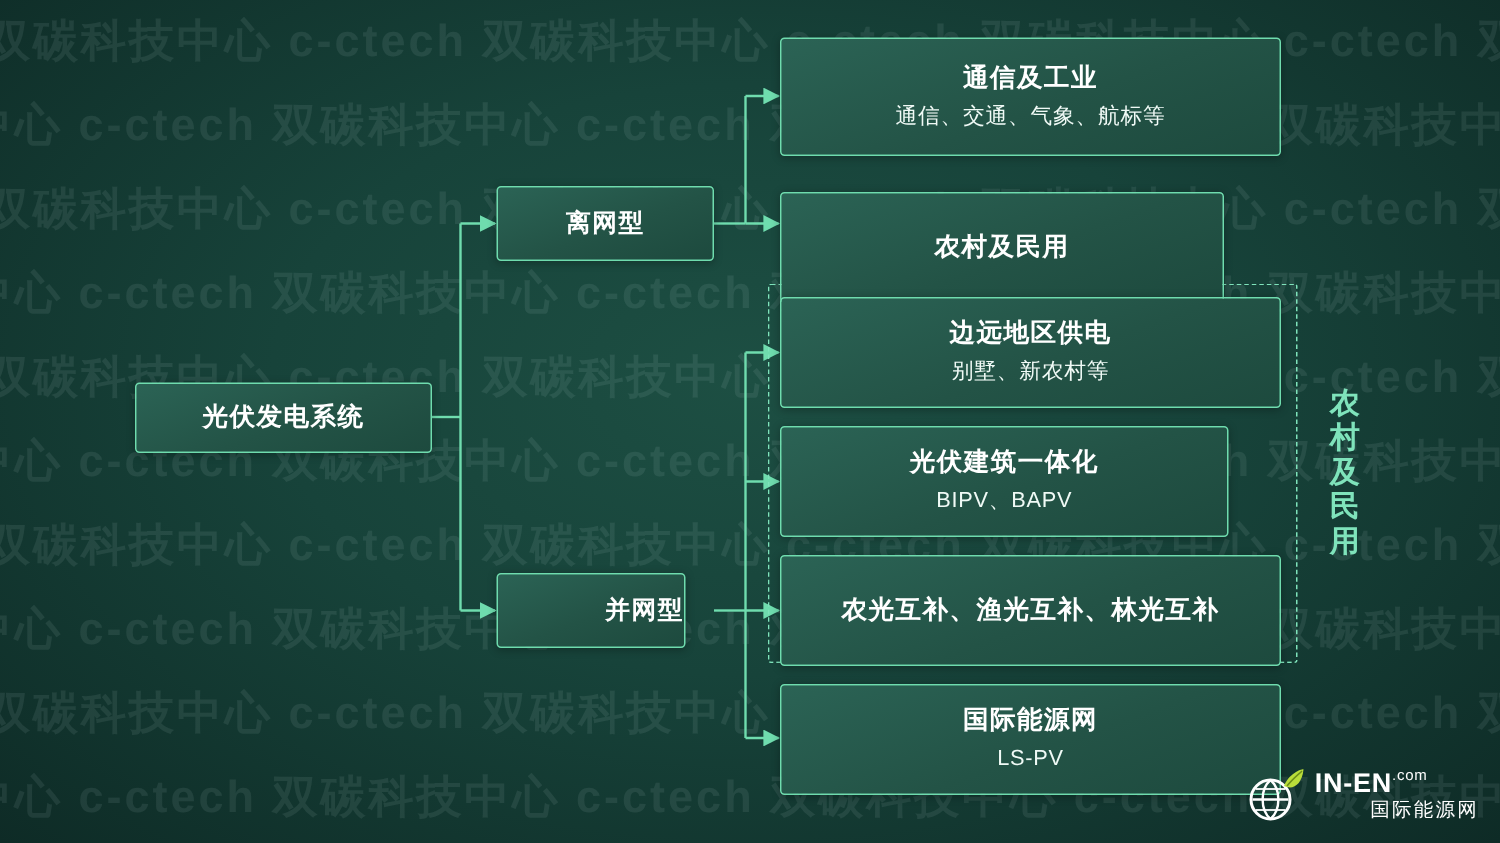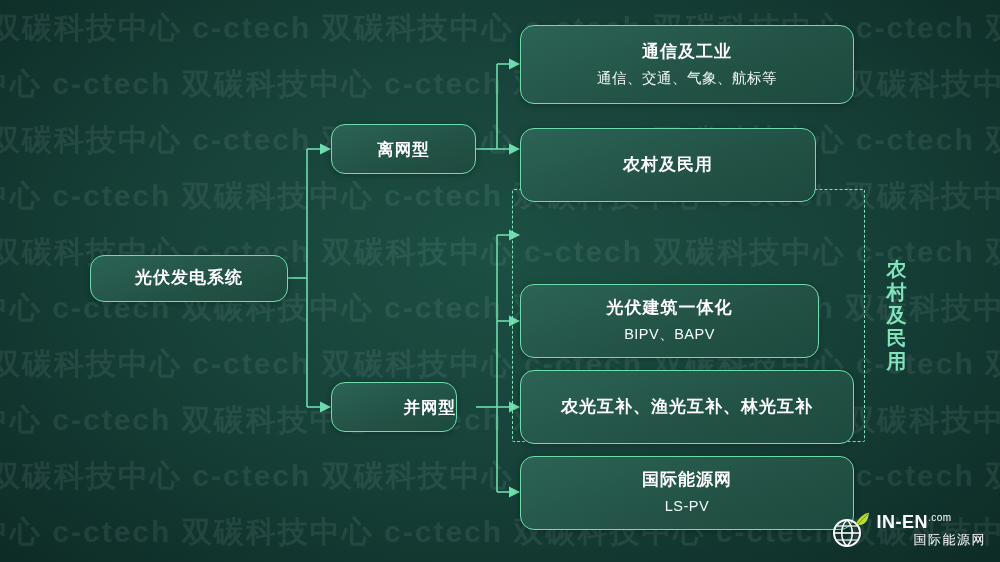--- a/index.html
+++ b/index.html
@@ -27,21 +27,21 @@
     color: rgba(215,235,228,0.09);
     letter-spacing: 2px;
     font-weight: 700;
   }
   
   #wires { position: absolute; inset: 0; }
   
   .node {
     position: absolute;
     border: 1px solid #6fdcae;
-    border-radius: 14px;
+    border-radius: 3px;
     background: linear-gradient(160deg, #2b6355 0%, #235346 55%, #1d4a3e 100%);
     color: #ffffff;
     display: flex;
     flex-direction: column;
     align-items: center;
     justify-content: center;
     text-align: center;
     box-shadow: 0 1px 6px rgba(0,0,0,0.28);
   }
   .node .t1 {
@@ -155,20 +155,24 @@
 
   <div class="node" style="left:520px; top:25px; width:334px; height:79px;">
     <div class="t1">通信及工业</div>
     <div class="t2">通信、交通、气象、航标等</div>
   </div>
 
   <div class="node" style="left:520px; top:128px; width:296px; height:74px;">
     <div class="t1">农村及民用</div>
   </div>
 
+  <div class="node" style="left:520px; top:198px; width:334px; height:74px;">
+    <div class="t1">边远地区供电</div>
+    <div class="t2">别墅、新农村等</div>
+  </div>
 
   <div class="node" style="left:520px; top:284px; width:299px; height:74px;">
     <div class="t1">光伏建筑一体化</div>
     <div class="t2">BIPV、BAPV</div>
   </div>
 
   <div class="node" style="left:520px; top:370px; width:334px; height:74px;">
     <div class="t1">农光互补、渔光互补、林光互补</div>
   </div>
 

